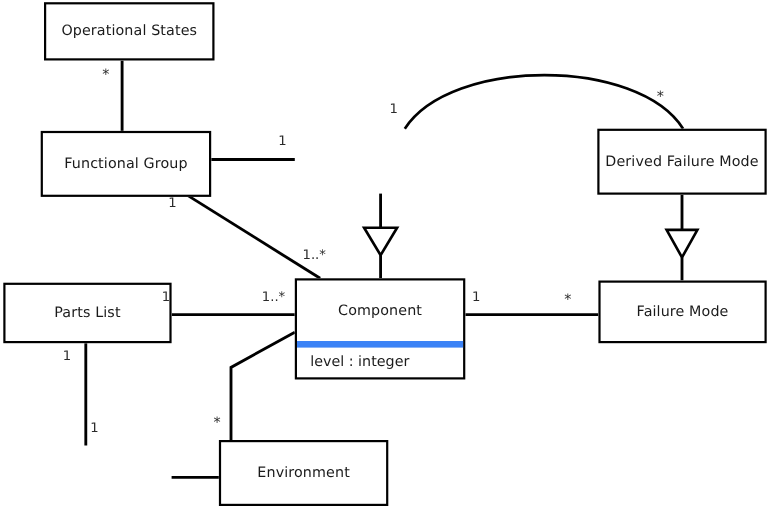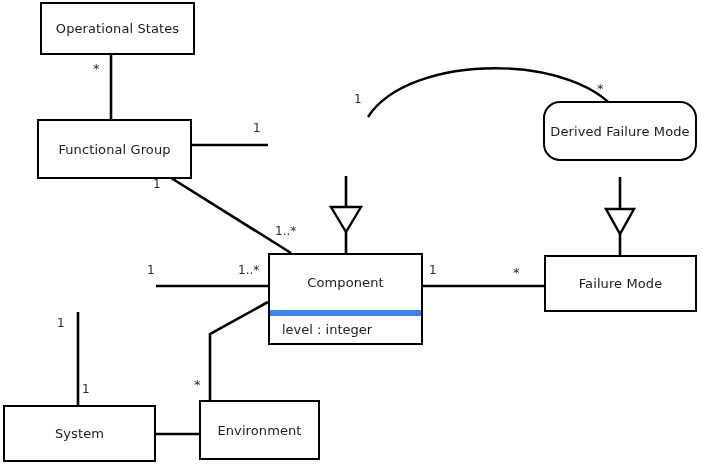--- a/index.html
+++ b/index.html
@@ -101,39 +101,39 @@
 
   <div class="uml-class" style="left:40px; top:2px; width:155px; height:53px;">
     <div class="class-name">Operational States</div>
   </div>
 
   <div class="uml-class" style="left:37px; top:119px; width:155px; height:60px;">
     <div class="class-name">Functional Group</div>
   </div>
 
 
-  <div class="uml-class" style="left:543px; top:101px; width:154px; height:60px;border-radius:17px;">
+  <div class="uml-class" style="left:543px; top:117px; width:154px; height:60px;">
     <div class="class-name">Derived Failure Mode</div>
   </div>
 
+  <div class="uml-class" style="left:3px; top:257px; width:153px; height:55px;">
+    <div class="class-name">Parts List</div>
+  </div>
 
   <div class="uml-class" style="left:268px; top:253px; width:155px; height:92px;">
     <div class="class-name">Component</div>
     <div class="class-attrs">level : integer</div>
   </div>
 
   <div class="uml-class" style="left:544px; top:255px; width:153px; height:57px;">
     <div class="class-name">Failure Mode</div>
   </div>
 
-  <div class="uml-class" style="left:3px; top:405px; width:153px; height:57px;">
-    <div class="class-name">System</div>
-  </div>
 
-  <div class="uml-class" style="left:199px; top:400px; width:121px; height:60px;">
+  <div class="uml-class" style="left:199px; top:400px; width:154px; height:60px;">
     <div class="class-name">Environment</div>
   </div>
 
   <div class="mult-label mult-star" style="left:93px; top:62px;">*</div>
 
   <div class="mult-label" style="left:253px; top:122px;">1</div>
 
   <div class="mult-label" style="left:153px; top:178px;">1</div>
 
   <div class="mult-label" style="left:275px; top:225px;">1..*</div>

